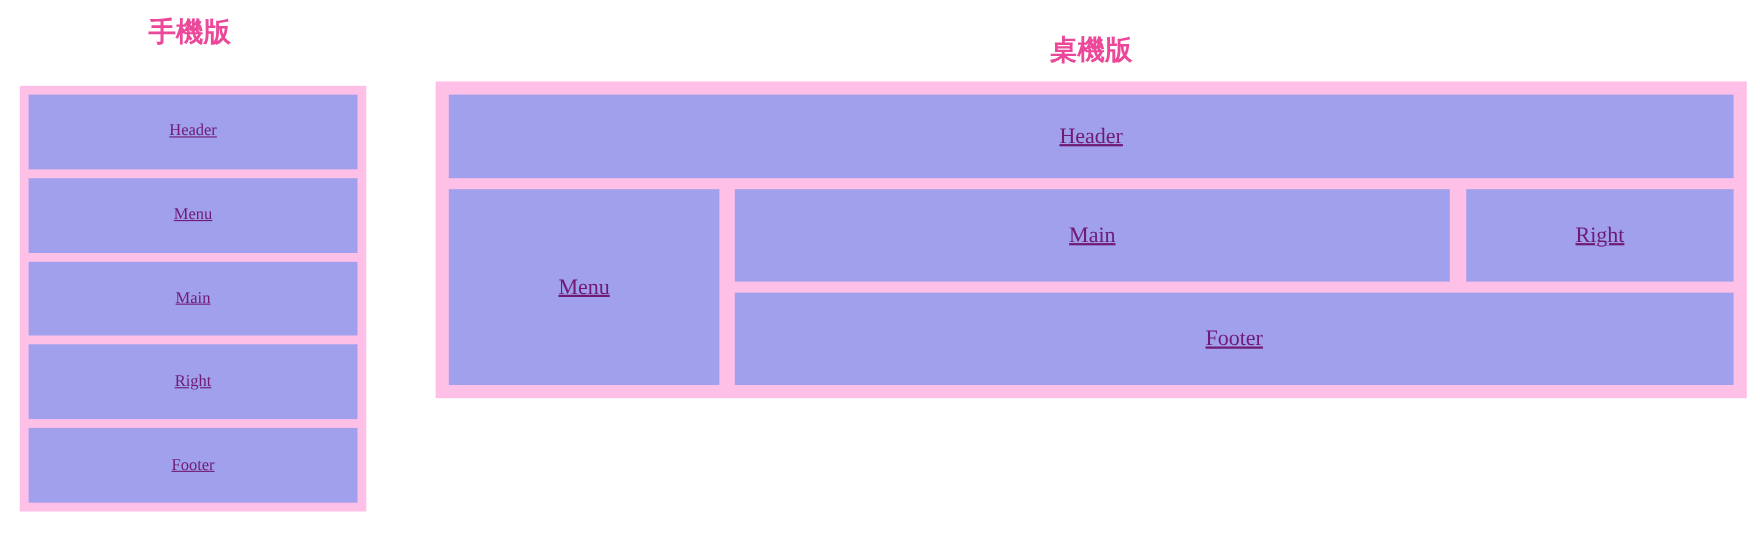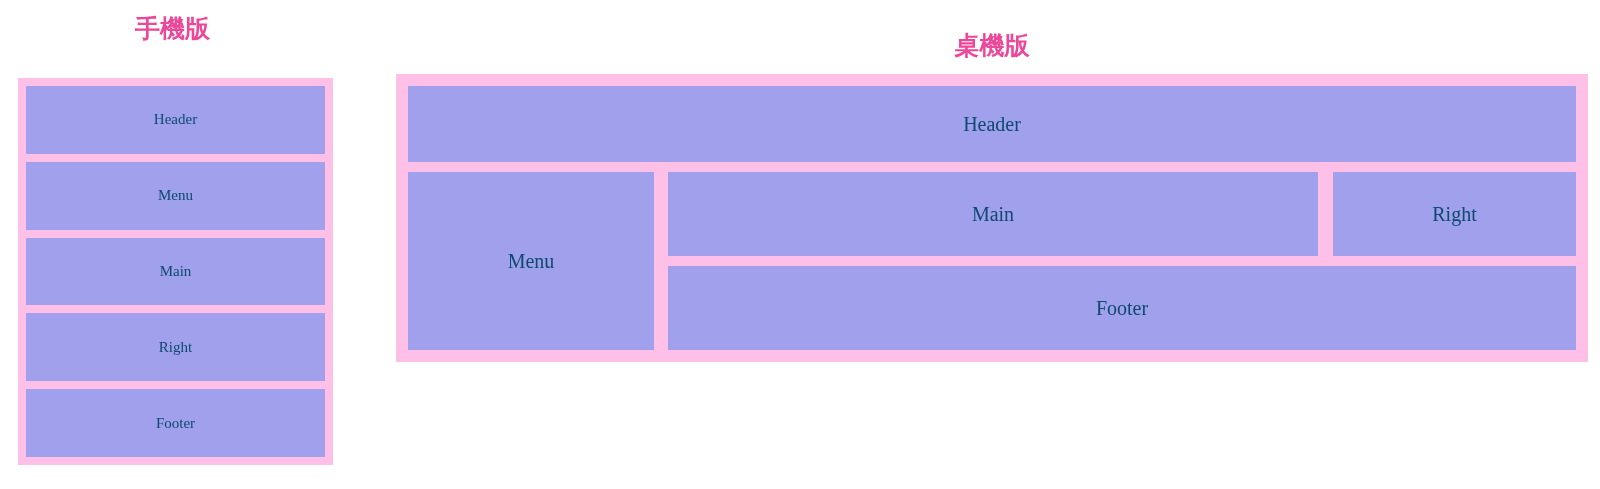--- a/index.html
+++ b/index.html
@@ -38,26 +38,27 @@
   }
 
   
   .wrap {
     position: absolute;
     background: #ffc0e8;
     box-sizing: border-box;
   }
   .cell {
     background: #a0a0ec;
-    color: #0c4a6e;
+    color: #701a75;
     display: flex;
     align-items: center;
     justify-content: center;
     box-sizing: border-box;
     text-align: right;
+    text-decoration: underline;
   }
 
   
   #mobile-wrap {
     left: 18px;
     top: 78px;
     width: 315px;
     height: 387px;
     padding: 8px;
     display: flex;

